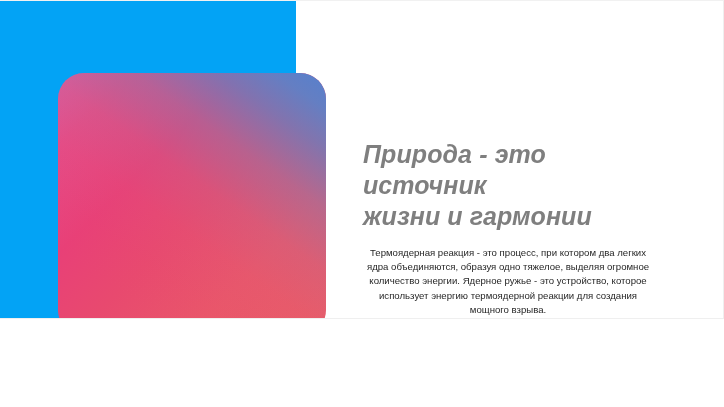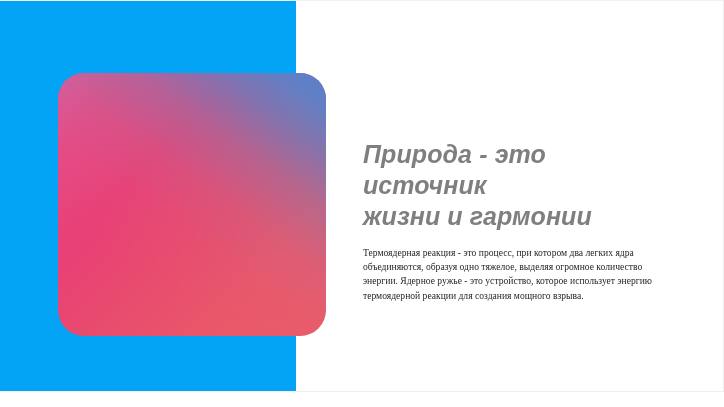--- a/index.html
+++ b/index.html
@@ -8,21 +8,21 @@
     background: #ffffff;
   }
 
   body {
     font-family: "Liberation Sans", sans-serif;
   }
 
   .slide {
     position: relative;
     width: 724px;
-    height: 392px;
+    height: 319px;
     background: #ffffff;
     overflow: hidden;
     box-sizing: border-box;
     border-top: 1px solid #f1f1f1;
     border-right: 1px solid #efefef;
     border-bottom: 1px solid #efefef;
     border-left: 0;
   }
 
   
@@ -92,26 +92,26 @@
     font-weight: bold;
     font-style: italic;
     color: #7f7f7f;
     letter-spacing: 0.1px;
     white-space: pre-line;
   }
 
   .slide-body {
     margin: 0;
     padding-top: 14px;
-    font-family: Liberation Serif, serif;
+    font-family: Liberation Sans, sans-serif;
     font-size: 9.6px;
     line-height: 14.2px;
     font-weight: normal;
     color: #262626;
-    text-align: left;
+    text-align: center;
   }
 </style>
 </head>
 <body>
 
 <div class="slide">
 
   <div class="blue-panel"></div>
 
   <div class="gradient-card"></div>

